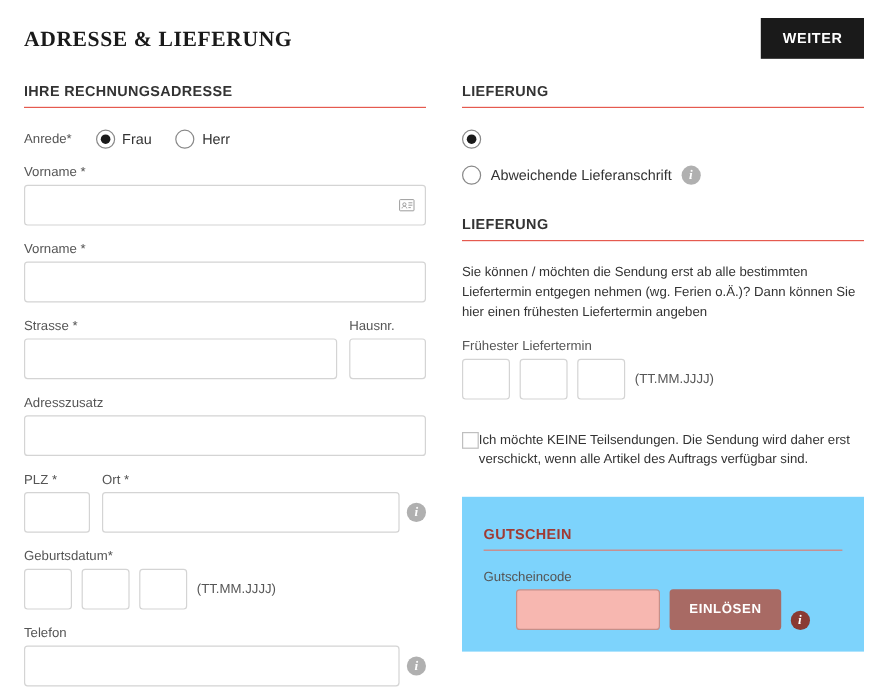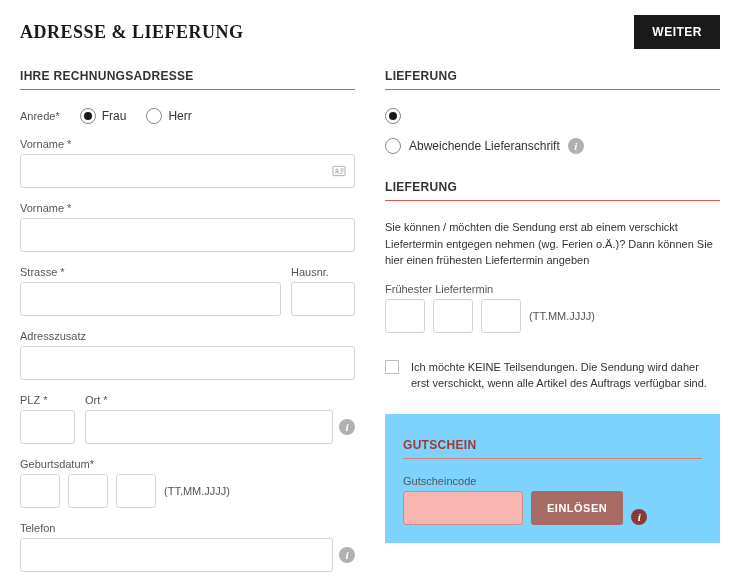--- a/index.html
+++ b/index.html
@@ -30,26 +30,26 @@
 
     .info-icon { width: 16px; height: 16px; border-radius: 50%; background: #b0b0b0; color: #fff; display: inline-flex; align-items: center; justify-content: center; font-style: italic; font-family: Georgia, serif; font-size: 11px; font-weight: bold; flex: none; }
 
     .delivery-opt-row { display: flex; align-items: center; gap: 8px; margin-bottom: 14px; font-size: 12px; }
 
     .hint { font-size: 11px; color: #333; line-height: 1.5; margin-bottom: 14px; }
 
     .date-row { display: flex; align-items: center; gap: 8px; }
     .date-hint { font-size: 11px; color: #555; }
 
-    .checkbox-row { display: flex; align-items: flex-start; gap: 12px; font-size: 11px; color: #333; line-height: 1.5; margin-top: 20px; margin-bottom: 22px; }
+    .checkbox-row { display: flex; align-items: flex-start; gap: 0; font-size: 11px; color: #333; line-height: 1.5; margin-top: 20px; margin-bottom: 22px; }
     .checkbox { width: 14px; height: 14px; border: 1px solid #bfbfbf; background: #fff; flex: none; margin-top: 1px; cursor: pointer; }
 
     .coupon-box { background: #7dd3fc; padding: 24px 18px 18px; }
     .coupon-title { font-weight: 700; font-size: 12px; color: #a03a33; border-bottom: 1px solid #d97f77; padding-bottom: 6px; margin-bottom: 16px; letter-spacing: 0.3px; }
-    .coupon-row { display: flex; align-items: flex-end; gap: 8px; }
+    .coupon-row { display: flex; align-items: flex-end; gap: 8px; justify-content: center; }
     .coupon-input { height: 34px; width: 120px; border: 1px solid #c58f89; border-radius: 3px; background: #f7b7b0; padding: 0 8px; font-size: 13px; }
     .btn-redeem { background: #a86a64; color: #fff; border: none; height: 34px; padding: 0 16px; font-size: 11px; font-weight: 600; letter-spacing: 0.5px; border-radius: 3px; cursor: pointer; }
     .coupon-label { font-size: 11px; color: #555; margin-bottom: 4px; display: block; }
     .info-icon.dark { background: #8a3a33; }
 
     .with-icon { display: flex; align-items: center; gap: 6px; }
     .grow { flex: 1; }
 
     .contact-icon {
       position: relative;
@@ -160,21 +160,21 @@
       </div>
       <div class="delivery-opt-row">
         <span class="radio"></span>
         <span>Abweichende Lieferanschrift</span>
         <span class="info-icon">i</span>
       </div>
     </div>
 
     <div class="mb-section">
       <h2 class="section-title">LIEFERUNG</h2>
-      <p class="hint">Sie können / möchten die Sendung erst ab einem verschickt Liefertermin entgegen nehmen (wg. Ferien o.Ä.)? Dann können Sie hier einen frühesten Liefertermin angeben</p>
+      <p class="hint">Sie können / möchten die Sendung erst ab alle bestimmten Liefertermin entgegen nehmen (wg. Ferien o.Ä.)? Dann können Sie hier einen frühesten Liefertermin angeben</p>
       <div class="field-group" style="margin-bottom:0">
         <label class="field-label">Frühester Liefertermin</label>
         <div class="date-row">
           <input type="text" class="text-small" style="">
           <input type="text" class="text-small" style="">
           <input type="text" class="text-small" style="">
           <span class="date-hint">(TT.MM.JJJJ)</span>
         </div>
       </div>
     </div>

